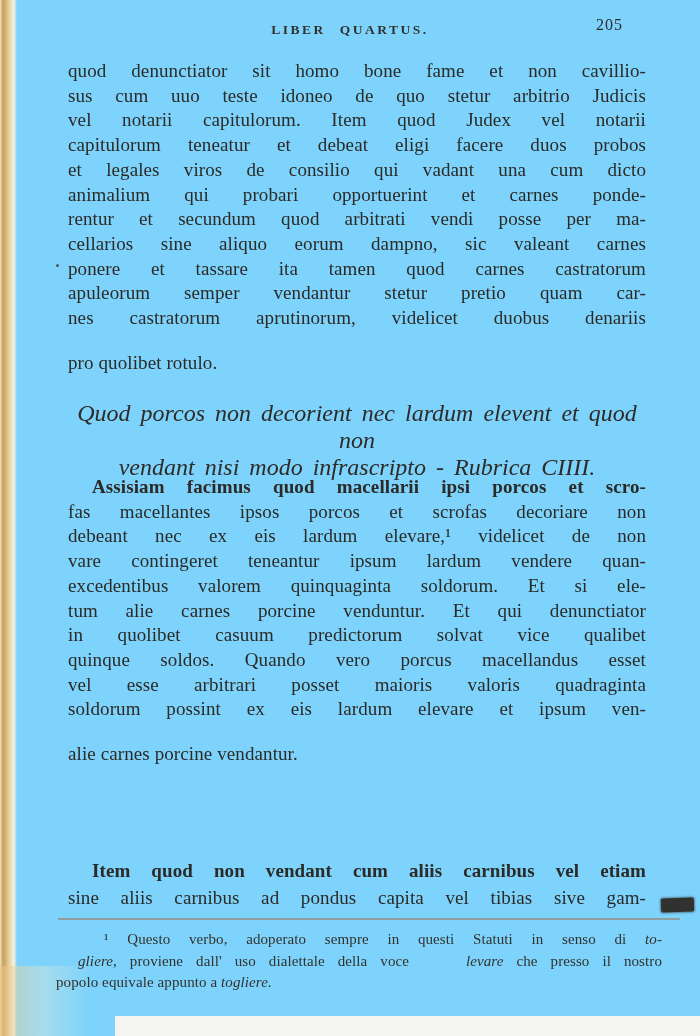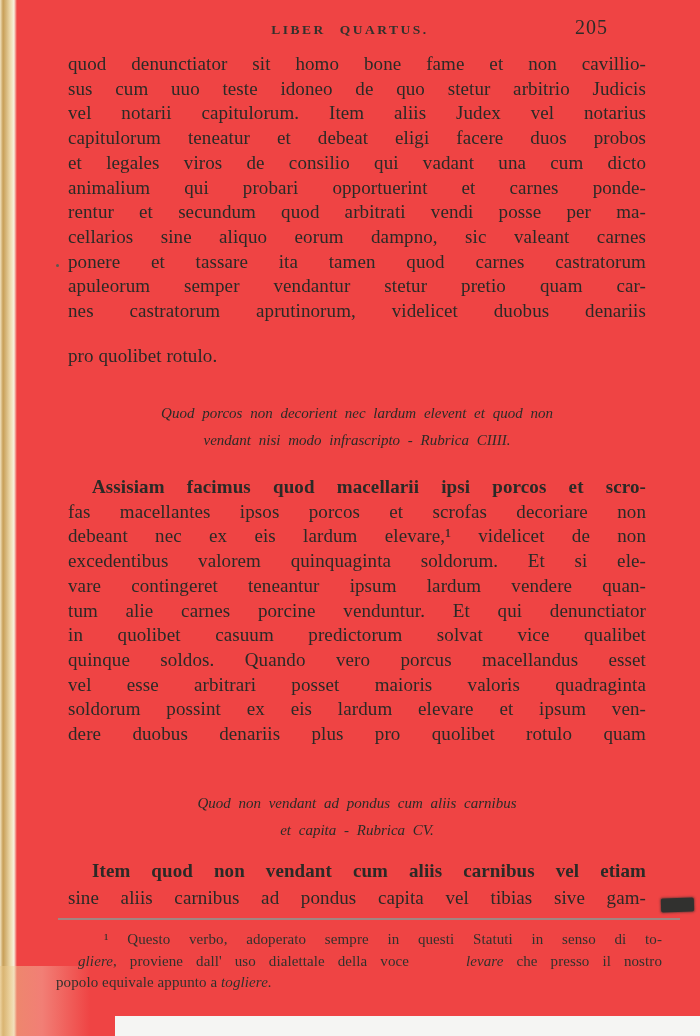--- a/index.html
+++ b/index.html
@@ -1,19 +1,19 @@
 <!DOCTYPE html>
 <html><head>
 <meta charset="utf-8">
 <style>
   html,body{margin:0;padding:0;background:#e8e6e0;}
   .page{
     position:relative;
     width:700px;height:1036px;
-    background:#ef4444;
+    background:#7dd3fc;
     overflow:hidden;
     font-family:"Liberation Serif","DejaVu Serif",serif;
     color:#2b2a26;
   }
   
   .edge-left{
     position:absolute;left:0;top:0;bottom:0;width:17px;
     background:linear-gradient(90deg,
       #f0e2c0 0%, #c89f58 18%, #d8b97e 38%, #ecd9ab 60%, #f8f1de 82%, rgba(252,251,247,0) 100%);
   }
@@ -26,34 +26,34 @@
     background:#f5f5f3;
   }
   
   .header{position:absolute;top:16px;left:0;right:0;height:26px;}
   .running-title{
     display:block;text-align:center;
     font-size:13.5px;font-weight:700;letter-spacing:2.5px;word-spacing:8px;
     color:#33312c;padding-top:6px;
   }
   .page-number{
-    position:absolute;right:92px;top:0;
-    font-size:20px;color:#2e2c28;letter-spacing:1px;
+    position:absolute;right:77px;top:0;
+    font-size:16px;color:#2e2c28;letter-spacing:1px;
   }
   
   .para{position:absolute;left:68px;width:578px;font-size:19px;letter-spacing:.1px;}
   .lh-a{line-height:24.7px;}
   .lh-b{line-height:27px;}
   .jline{text-align:justify;text-align-last:justify;}
   .endline{text-align:justify;text-align-last:left;margin-top:20px;}
   .ind{text-indent:24px;font-weight:bold;}
   
   .rubric{
     position:absolute;left:68px;width:578px;
-    font-style:italic;font-size:15px;line-height:27px;
+    font-style:italic;font-size:24px;line-height:27px;
     text-align:center;word-spacing:4px;color:#2d2b27;
   }
   
   .footnote-rule{
     position:absolute;left:58px;top:918px;width:622px;height:2px;
     background:#93928d;opacity:.85;
   }
   .footnote{
     position:absolute;left:56px;top:929px;width:606px;
     font-size:15px;line-height:21.6px;color:#33312c;letter-spacing:.1px;
@@ -79,24 +79,24 @@
 
   <div class="edge-left"></div>
   <div class="edge-bottom-left"></div>
   <div class="bottom-scan-strip"></div>
 
   <div class="header">
     <span class="running-title">LIBER QUARTUS.</span>
     <span class="page-number">205</span>
   </div>
 
-  <div class="para lh-a" style="top:52px">
+  <div class="para lh-a" style="top:59px">
     <div class="jline">quod denunctiator sit homo bone fame et non cavillio-</div>
     <div class="jline">sus cum uuo teste idoneo de quo stetur arbitrio Judicis</div>
-    <div class="jline">vel notarii capitulorum. Item aliis Judex vel notarius</div>
+    <div class="jline">vel notarii capitulorum. Item quod Judex vel notarii</div>
     <div class="jline">capitulorum teneatur et debeat eligi facere duos probos</div>
     <div class="jline">et legales viros de consilio qui vadant una cum dicto</div>
     <div class="jline">animalium qui probari opportuerint et carnes ponde-</div>
     <div class="jline">rentur et secundum quod arbitrati vendi posse per ma-</div>
     <div class="jline">cellarios sine aliquo eorum dampno, sic valeant carnes</div>
     <div class="jline">ponere et tassare ita tamen quod carnes castratorum</div>
     <div class="jline">apuleorum semper vendantur stetur pretio quam car-</div>
     <div class="jline">nes castratorum aprutinorum, videlicet duobus denariis</div>
     <div class="endline">pro quolibet rotulo.</div>
   </div>
@@ -105,43 +105,39 @@
 
   <div class="rubric" style="top:400px">
     <div>Quod porcos non decorient nec lardum elevent et quod non</div>
     <div>vendant nisi modo infrascripto - Rubrica CIIII.</div>
   </div>
 
   <div class="para lh-a" style="top:475px">
     <div class="jline ind">Assisiam facimus quod macellarii ipsi porcos et scro-</div>
     <div class="jline">fas macellantes ipsos porcos et scrofas decoriare non</div>
     <div class="jline">debeant nec ex eis lardum elevare,¹ videlicet de non</div>
+    <div class="jline">vare contingeret teneantur ipsum lardum vendere quan-</div>
     <div class="jline">excedentibus valorem quinquaginta soldorum. Et si ele-</div>
-    <div class="jline">vare contingeret teneantur ipsum lardum vendere quan-</div>
     <div class="jline">tum alie carnes porcine venduntur. Et qui denunctiator</div>
     <div class="jline">in quolibet casuum predictorum solvat vice qualibet</div>
     <div class="jline">quinque soldos. Quando vero porcus macellandus esset</div>
     <div class="jline">vel esse arbitrari posset maioris valoris quadraginta</div>
     <div class="jline">soldorum possint ex eis lardum elevare et ipsum ven-</div>
-    <div class="jline">dere duobus denariis plus pro quolibet rotulo quam</div>
+    <div class="endline">alie carnes porcine vendantur.</div>
   </div>
 
-  <div class="rubric" style="top:790px">
-    <div>Quod non vendant ad pondus cum aliis carnibus</div>
-    <div>et capita - Rubrica CV.</div>
-  </div>
 
   <div class="para lh-b" style="top:857px">
     <div class="jline ind">Item quod non vendant cum aliis carnibus vel etiam</div>
     <div class="jline">sine aliis carnibus ad pondus capita vel tibias sive gam-</div>
   </div>
 
   <div class="ink-blob"></div>
 
   <div class="footnote-rule"></div>
 
   <div class="footnote">
-    <div class="fline find"><span>¹ Questo verbo, adoperato sempre in questi Statuti in senso di </span><span style=" margin-top: 44px;">to-</span></div>
+    <div class="fline find"><span>¹ Questo verbo, adoperato sempre in questi Statuti in senso di </span><span style="font-style: italic; margin-top: 44px;">to-</span></div>
     <div class="fline"><span style="font-style: italic; margin-left: 22px;">gliere</span><span>, proviene dall' uso dialettale della voce </span><span style="font-style: italic; margin-left: 44px;">levare</span><span> che presso il nostro</span></div>
     <div class="fline fend"><span>popolo equivale appunto a </span><span style="font-style: italic;">togliere.</span></div>
   </div>
 
 </div>
 
 </body></html>

